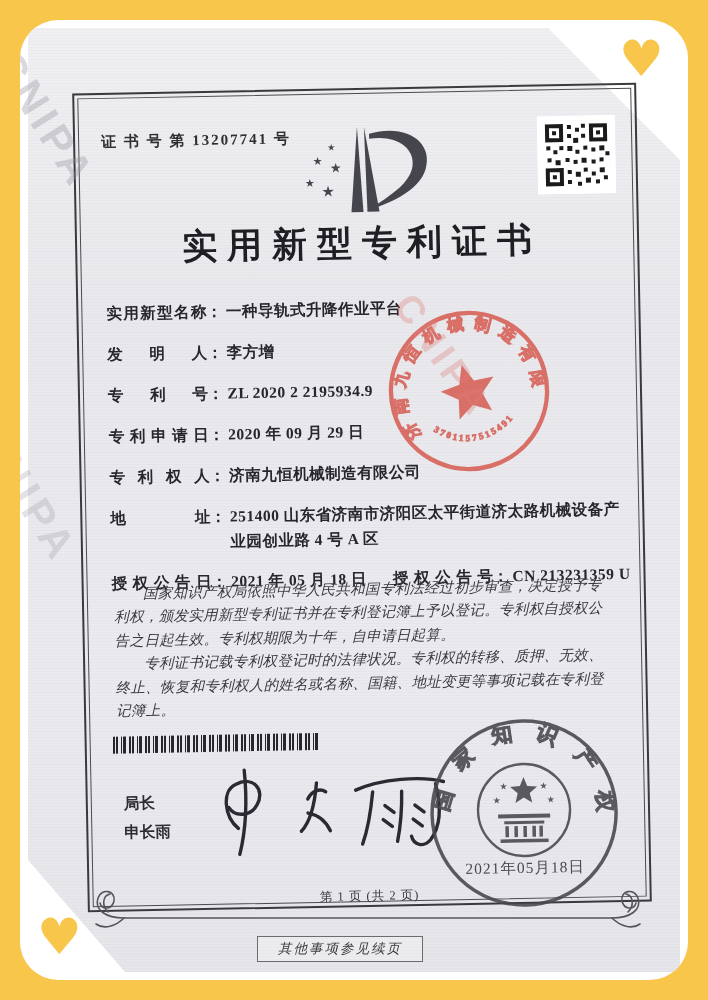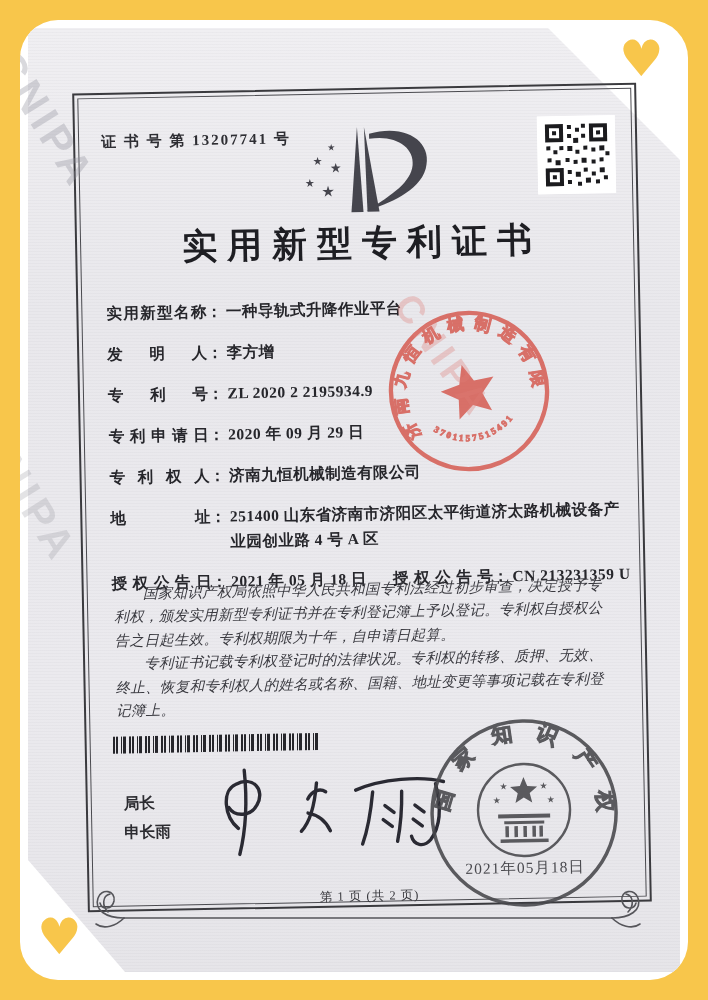--- a/index.html
+++ b/index.html
@@ -242,20 +242,21 @@
       <line x1="52" y1="36" x2="540" y2="36"></line>
       <path d="M52,36 C34,36 22,28 26,16 C29,6 44,8 42,19 C40,28 30,28 28,21"></path>
       <path d="M52,36 C44,44 32,48 24,42"></path>
       <path d="M36,30 C30,24 30,14 38,12"></path>
       <path d="M540,36 C558,36 570,28 566,16 C563,6 548,8 550,19 C552,28 562,28 564,21"></path>
       <path d="M540,36 C548,44 560,48 568,42"></path>
       <path d="M556,30 C562,24 562,14 554,12"></path>
     </g>
   </svg>
 
+  <div class="note-box">其他事项参见续页</div>
 
   <div class="wm wm1">CNIPA</div>
   <div class="wm wm2">CNIPA</div>
   <div class="wm wm3">CNIPA</div>
 
   <div class="heart heart-tr">♥</div>
   <div class="heart heart-bl">♥</div>
 </div>
 
 </body></html>

